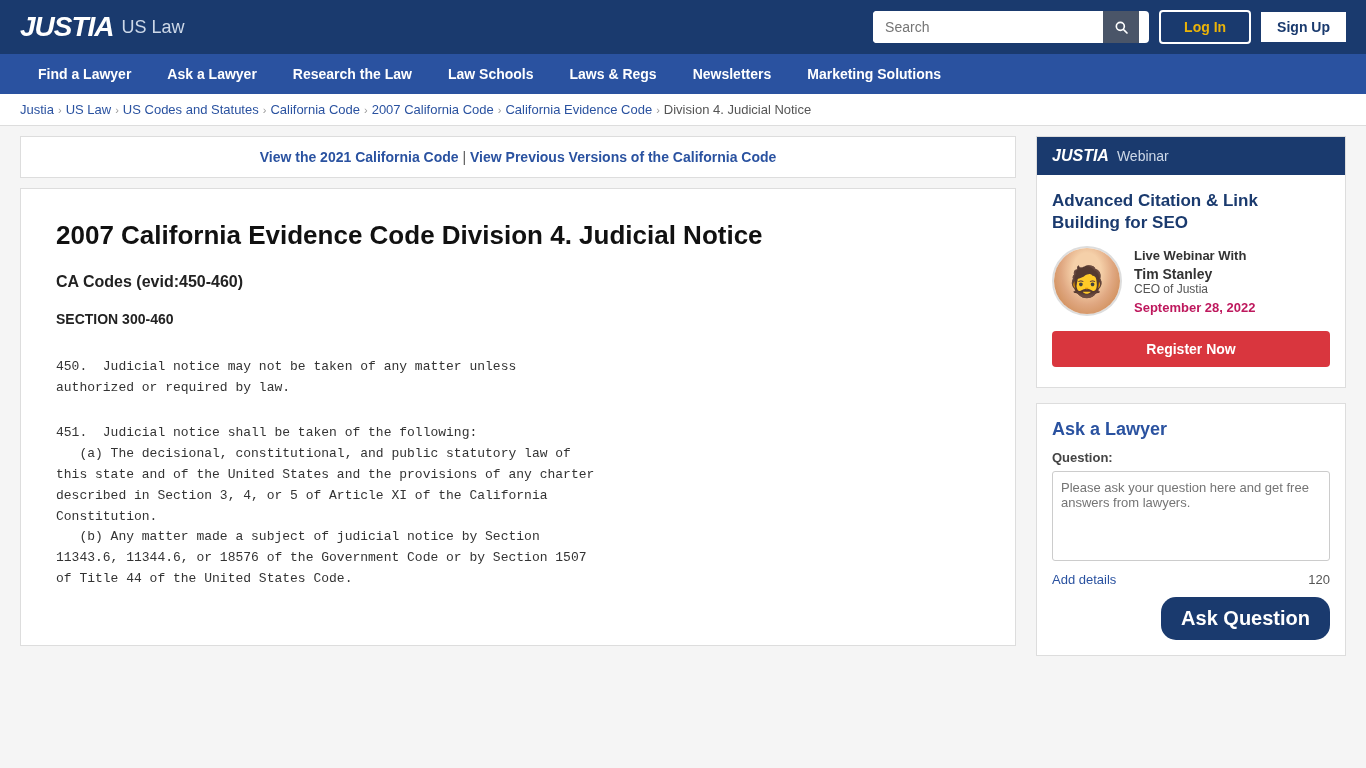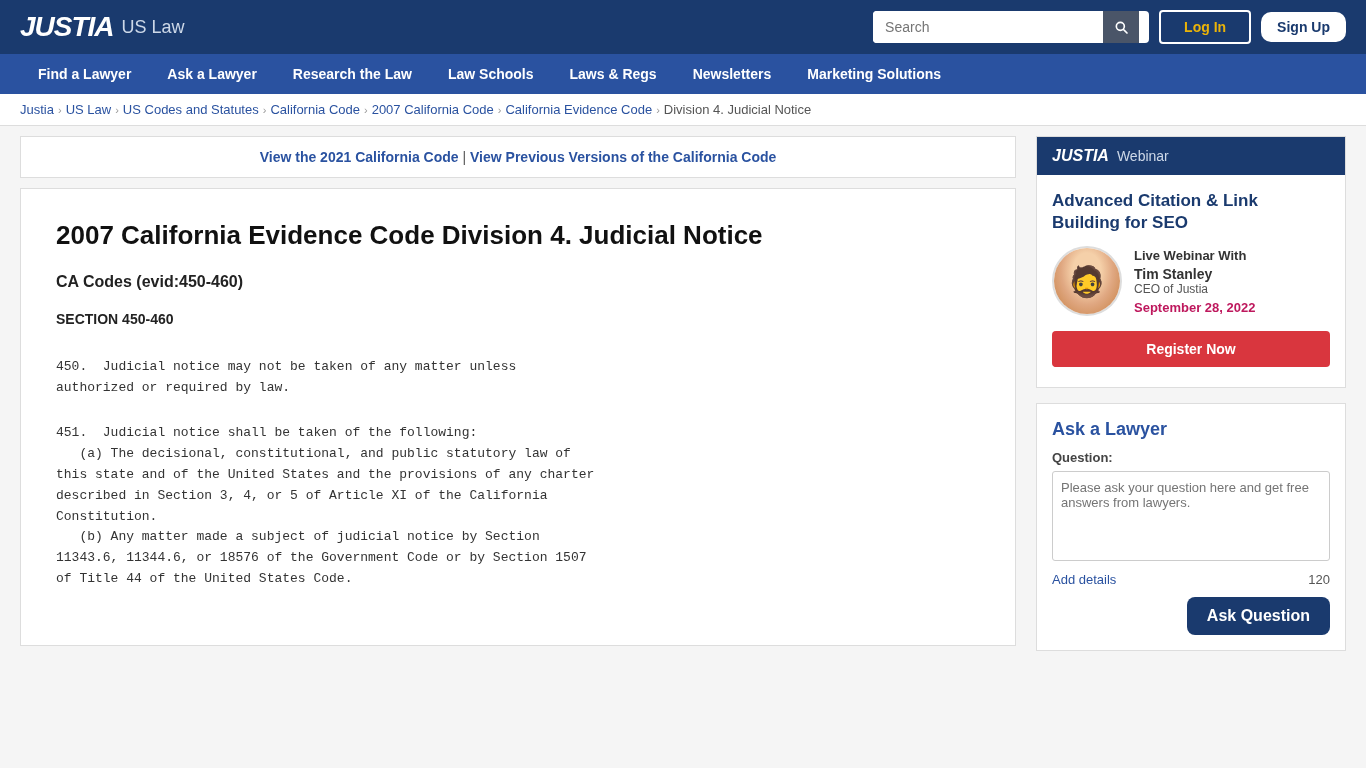--- a/index.html
+++ b/index.html
@@ -74,21 +74,21 @@
       border-radius: 4px;
       cursor: pointer;
       font-size: 14px;
       font-weight: bold;
     }
     .btn-signup {
       background: #fff;
       border: none;
       color: #1a3a6e;
       padding: 7px 16px;
-      border-radius: 10px;
+      border-radius: 0;
       cursor: pointer;
       font-size: 14px;
       font-weight: bold;
     }
 
     
     .nav-bar {
       background: #2a52a0;
       padding: 0 20px;
       display: flex;
@@ -340,24 +340,24 @@
     }
     .ask-char-count {
       font-size: 13px;
       color: #555;
     }
     .ask-question-btn {
       display: block;
       background: #1a3a6e;
       color: #fff;
       padding: 10px 20px;
-      font-size: 16px;
+      font-size: 20px;
       font-weight: bold;
       border: none;
-      border-radius: 8px;
+      border-radius: 15px;
       cursor: pointer;
       margin-top: 10px;
       float: right;
     }
   </style>
 </head>
 <body>
 
 <header class="header">
   <div class="logo-area">
@@ -410,21 +410,21 @@
 
     <div class="view-banner">
       <a href="#">View the 2021 California Code</a>
       <span>|</span>
       <a href="#">View Previous Versions of the California Code</a>
     </div>
 
     <div class="content-card">
       <h1 class="content-title">2007 California Evidence Code Division 4. Judicial Notice</h1>
       <p class="content-subtitle">CA Codes (evid:450-460)</p>
-      <p class="section-number">SECTION 450-460</p>
+      <p class="section-number">SECTION 300-460</p>
       <pre class="legal-text">450.  Judicial notice may not be taken of any matter unless
 authorized or required by law.</pre>
       <pre class="legal-text">451.  Judicial notice shall be taken of the following:
    (a) The decisional, constitutional, and public statutory law of
 this state and of the United States and the provisions of any charter
 described in Section 3, 4, or 5 of Article XI of the California
 Constitution.
    (b) Any matter made a subject of judicial notice by Section
 11343.6, 11344.6, or 18576 of the Government Code or by Section 1507
 of Title 44 of the United States Code.</pre>

